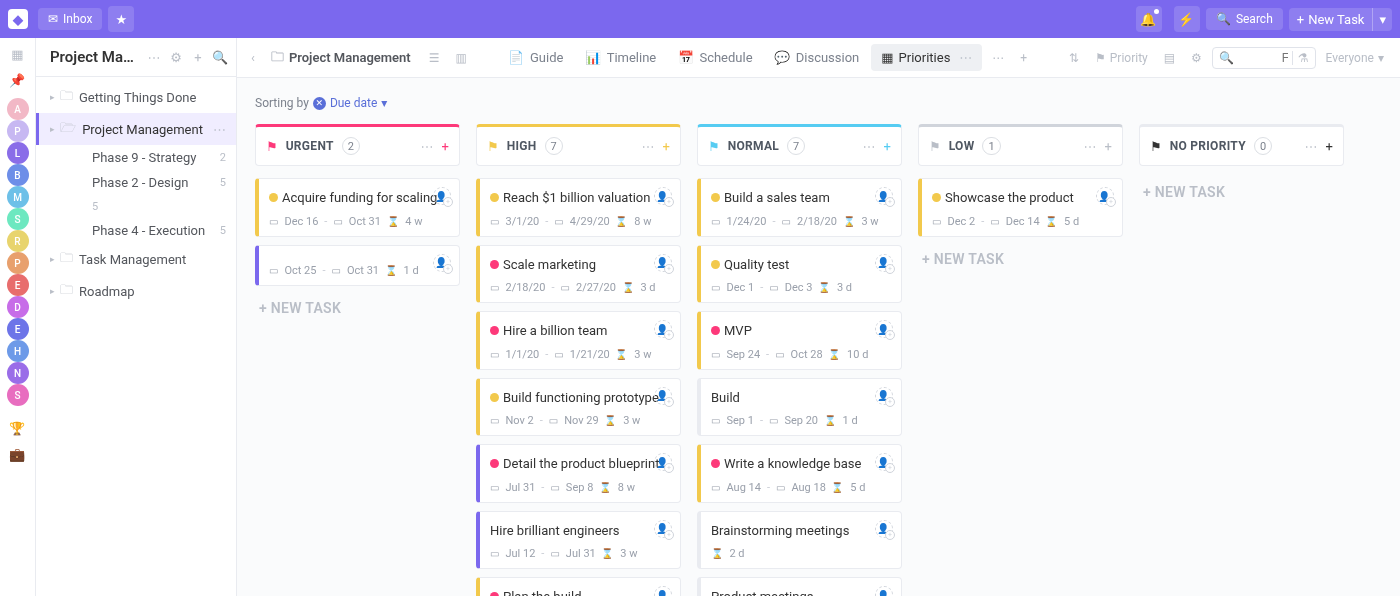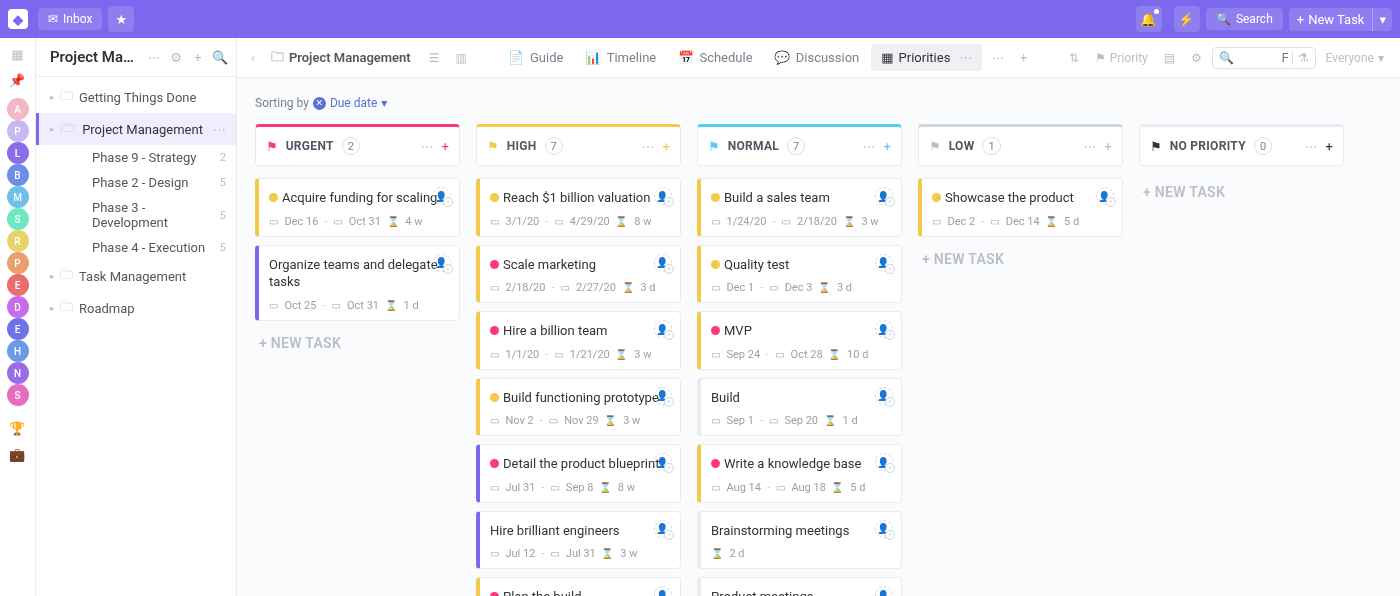--- a/index.html
+++ b/index.html
@@ -154,21 +154,20 @@
         </div>
         <div class="tree-row" style="padding-left: 56px;">
           <span class="rlabel">Phase 9 - Strategy</span>
           <span class="cnt">2</span>
         </div>
         <div class="tree-row" style="padding-left: 56px;">
           <span class="rlabel">Phase 2 - Design</span>
           <span class="cnt">5</span>
         </div>
         <div class="tree-row" style="padding-left: 56px;">
-          <span class="rlabel">Phase 3 - Development</span>
           <span class="cnt">5</span>
         </div>
         <div class="tree-row" style="padding-left: 56px;">
           <span class="rlabel">Phase 4 - Execution</span>
           <span class="cnt">5</span>
         </div>
         <div class="tree-row">
           <span class="caret">▸</span>
           <span class="foldericon">🗀</span>
           <span class="rlabel">Task Management</span>
@@ -262,23 +261,20 @@
                 <span class="micn">▭</span>
                 <span>Dec 16</span>
                 <span class="sep">-</span>
                 <span class="micn">▭</span>
                 <span>Oct 31</span>
                 <span class="micn">⌛</span>
                 <span>4 w</span>
               </div>
             </div>
             <div class="card" style="border-left-color: rgb(123, 104, 238);">
-              <div class="ctitle">
-                <span>Organize teams and delegate tasks</span>
-              </div>
               <div class="assignee">👤<span class="plus">+</span></div>
               <div class="meta">
                 <span class="micn">▭</span>
                 <span>Oct 25</span>
                 <span class="sep">-</span>
                 <span class="micn">▭</span>
                 <span>Oct 31</span>
                 <span class="micn">⌛</span>
                 <span>1 d</span>
               </div>

